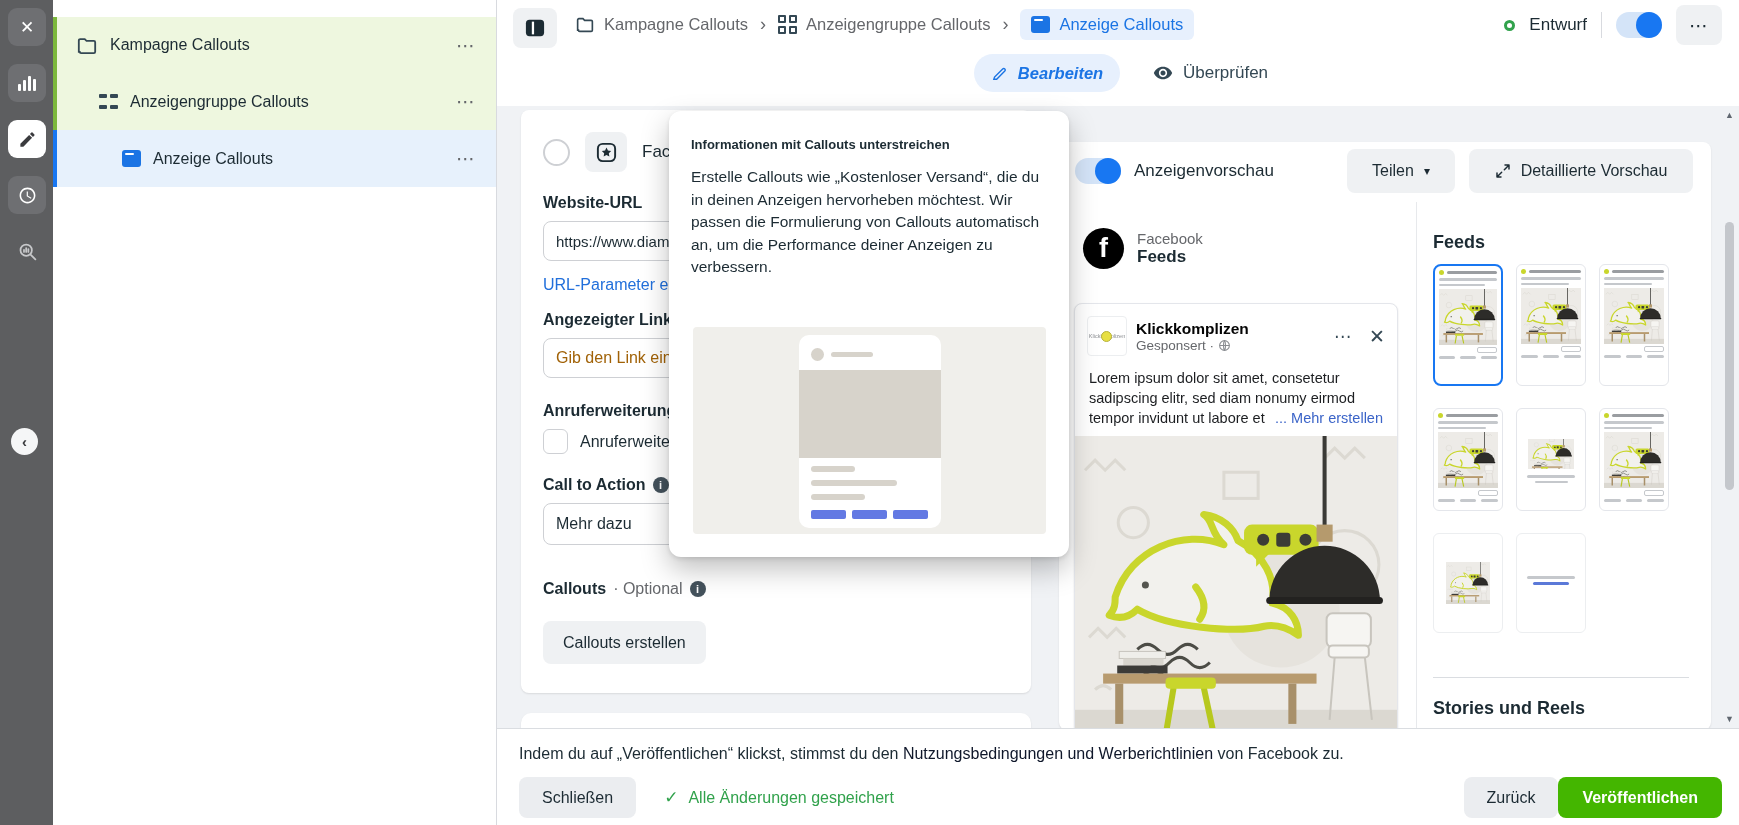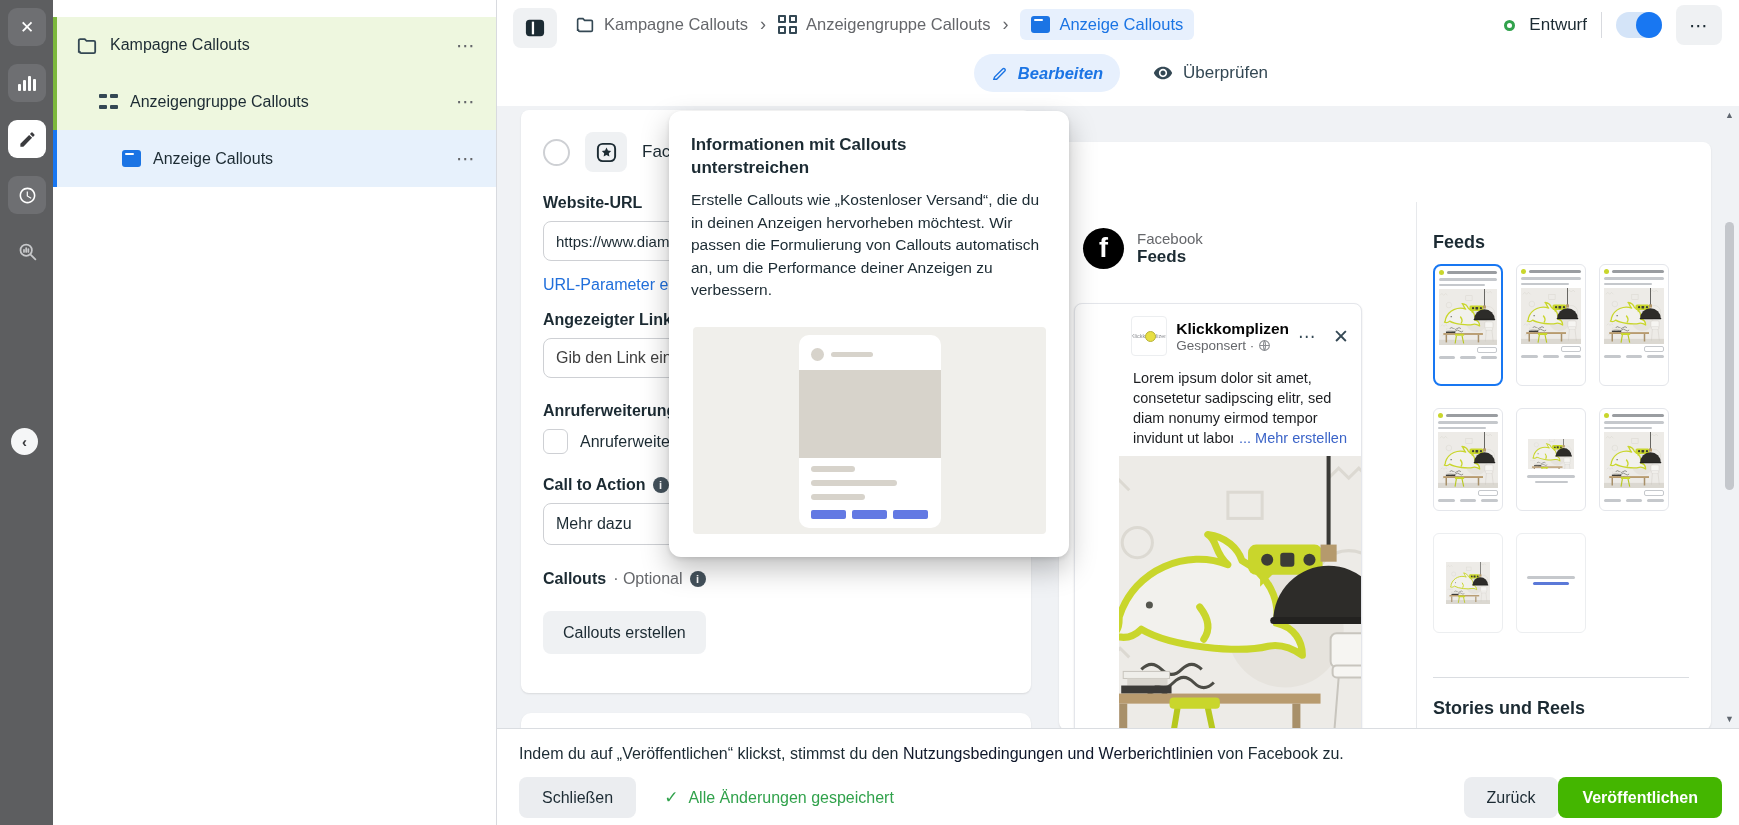--- a/index.html
+++ b/index.html
@@ -56,32 +56,32 @@
 
   
   .form-card{position:absolute;left:24px;top:4px;width:510px;height:583px;background:#fff;border-radius:8px;box-shadow:0 1px 2px rgba(0,0,0,.1);padding:22px;}
   .form-card2{position:absolute;left:24px;top:607px;width:510px;height:17px;background:#fff;border-radius:10px 10px 0 0;box-shadow:0 1px 2px rgba(0,0,0,.1);}
   .fb-row{display:flex;align-items:center;gap:15px;height:40px;margin-bottom:22px;}
   .radio{width:27px;height:27px;border:2px solid #ced0d4;border-radius:50%;background:#fff;}
   .sq-icon-btn{width:42px;height:40px;background:#eff1f3;border-radius:8px;display:flex;align-items:center;justify-content:center;}
   .fb-row-label{font-size:17px;color:#1c2b33;}
   .f-label{font-size:16px;font-weight:bold;color:#1c2b33;margin:20px 0 9px;display:flex;align-items:center;gap:7px;}
   .f-input{width:232px;height:40px;border:1px solid #ced0d4;border-radius:8px;padding:0 12px;font-size:15px;color:#1c2b33;display:flex;align-items:center;background:#fff;}
-  .f-input .ph{color:#404040;font-size:16px;}
+  .f-input .ph{color:#a16207;font-size:16px;}
   .f-link{display:inline-block;margin-top:15px;font-size:16px;color:#216fdb;}
   .chk-row{display:flex;align-items:center;gap:12px;margin-top:4px;}
   .checkbox{width:25px;height:25px;border:1px solid #ced0d4;border-radius:6px;background:#fff;flex:0 0 auto;}
   .chk-label{font-size:16px;color:#1c2b33;white-space:nowrap;}
   .info-ico{width:16px;height:16px;border-radius:50%;background:#44525c;color:#fff;font-size:11px;font-weight:bold;display:inline-flex;align-items:center;justify-content:center;font-style:normal;flex:0 0 auto;}
   .opt{color:#65676b;font-weight:normal;}
   .gray-btn{display:inline-flex;align-items:center;justify-content:center;height:43px;padding:0 20px;background:#eff1f3;border-radius:8px;font-size:16px;color:#1c2b33;}
 
   
   .popup{position:absolute;left:172px;top:5px;width:400px;height:446px;background:#fff;border-radius:12px;box-shadow:0 12px 28px rgba(0,0,0,.25),0 2px 4px rgba(0,0,0,.1);z-index:40;padding:22px;}
-  .popup-title{width:270px;font-size:17px;font-weight:bold;color:#1c2b33;line-height:23px;}
+  .popup-title{width:270px;font-size:13px;font-weight:bold;color:#1c2b33;line-height:23px;}
   .popup-body{margin-top:10px;width:358px;font-size:15.5px;color:#1c2b33;line-height:22.5px;}
   .illo{position:absolute;left:24px;top:216px;width:353px;height:207px;background:#f0efeb;border-radius:4px;overflow:hidden;}
   .illo-card{position:absolute;left:106px;top:8px;width:142px;height:193px;background:#fff;border-radius:10px;padding:9px 12px;}
   .illo-head{display:flex;align-items:center;gap:7px;height:20px;}
   .illo-circ{width:13px;height:13px;border-radius:50%;background:#d7d3cb;}
   .illo-hline{width:42px;height:5px;border-radius:3px;background:#d7d3cb;}
   .illo-img{margin:6px -12px 8px;height:88px;background:#d7d3cb;}
   .illo-l{height:6px;border-radius:3px;background:#d7d3cb;margin-bottom:8px;}
   .illo-pills{display:flex;gap:6px;margin-top:10px;}
   .illo-pills i{width:35px;height:9px;border-radius:2px;background:#6379e3;display:block;}
@@ -94,21 +94,21 @@
   .pv-btn{position:absolute;top:7px;height:44px;display:flex;align-items:center;justify-content:center;gap:10px;background:#eff1f3;border-radius:8px;font-size:16px;color:#1c2b33;}
   .btn-share{left:288px;width:108px;}
   .btn-detail{left:410px;width:224px;}
   .caret{font-size:12px;color:#1c2b33;}
 
   .fb-head{position:absolute;left:24px;top:86px;display:flex;align-items:center;gap:13px;}
   .fb-logo{width:41px;height:41px;border-radius:50%;background:#000;color:#fff;display:flex;align-items:center;justify-content:center;font-size:27px;font-weight:bold;}
   .fb-head .l1{font-size:15px;color:#65676b;}
   .fb-head .l2{font-size:17px;font-weight:bold;color:#1c2b33;}
 
-  .ad-card{position:absolute;left:15px;top:161px;width:288px;height:470px;background:#fff;border:1px solid #e4e6eb;border-radius:8px 8px 0 0;box-shadow:0 1px 2px rgba(0,0,0,.12);padding-left:44px;}
+  .ad-card{position:absolute;left:15px;top:161px;width:324px;height:470px;background:#fff;border:1px solid #e4e6eb;border-radius:8px 8px 0 0;box-shadow:0 1px 2px rgba(0,0,0,.12);}
   .ad-head{display:flex;align-items:center;padding:12px 12px 6px;gap:9px;}
   .kk-logo{width:40px;height:40px;border-radius:4px;border:1px solid #eceef0;display:flex;align-items:center;justify-content:center;font-size:5.5px;color:#8a8d91;position:relative;overflow:hidden;}
   .kk-logo::after{content:"";position:absolute;left:13px;top:14px;width:9px;height:9px;border-radius:50%;background:#e7df43;border:1.5px solid #b7b23a;}
   .ad-name{font-size:15.5px;font-weight:bold;color:#050505;line-height:19px;}
   .ad-sub{font-size:13.5px;color:#65676b;display:flex;align-items:center;gap:4px;}
   .ad-head-ics{margin-left:auto;display:flex;align-items:center;gap:17px;color:#344854;}
   .ad-dots{font-size:17px;letter-spacing:1px;}
   .ad-x{font-size:19px;}
   .ad-body{position:relative;padding:6px 14px 8px;font-size:14.5px;line-height:20px;color:#1c1e21;}
   .more-link{position:absolute;right:14px;bottom:8px;background:#fff;padding-left:6px;color:#3b64c8;}
@@ -370,31 +370,48 @@
         </div>
 
         <div class="f-label" style="margin-top:22px">
           <span>Call to Action</span>
           <i class="info-ico">i</i>
         </div>
         <div class="f-input" style="height:42px;font-size:16px">
             <span>Mehr dazu</span>
           </div>
 
-        <div class="f-label" style="margin-top:25px">
+        <div class="f-label" style="margin-top:35px">
           <span>Callouts</span>
           <span class="opt">· Optional</span>
           <i class="info-ico">i</i>
         </div>
         <div class="gray-btn" style="margin-top:14px">Callouts erstellen</div>
       </div>
 
       <div class="form-card2"></div>
 
       <div class="panel">
+        <div class="panel-head">
+          <div class="pv-toggle-row">
+            <span class="toggle"></span>
+            <span class="pv-label">Anzeigenvorschau</span>
+          </div>
+          <div class="pv-btn btn-share">
+            <span>Teilen</span>
+            <span class="caret">▾</span>
+          </div>
+          <div class="pv-btn btn-detail">
+            <svg width="16" height="16" viewBox="0 0 24 24" fill="none" stroke="#1c2b33" stroke-width="2.2" stroke-linecap="round">
+              <path d="M14 10 L21 3 M21 3 h-6 M21 3 v6"></path>
+                <path d="M10 14 L3 21 M3 21 h6 M3 21 v-6"></path>
+            </svg>
+            <span>Detaillierte Vorschau</span>
+          </div>
+        </div>
 
         <div class="fb-head">
           <span class="fb-logo">f</span>
           <span>
             <div class="l1">Facebook</div>
             <div class="l2">Feeds</div>
           </span>
         </div>
 
         <div class="ad-card">

